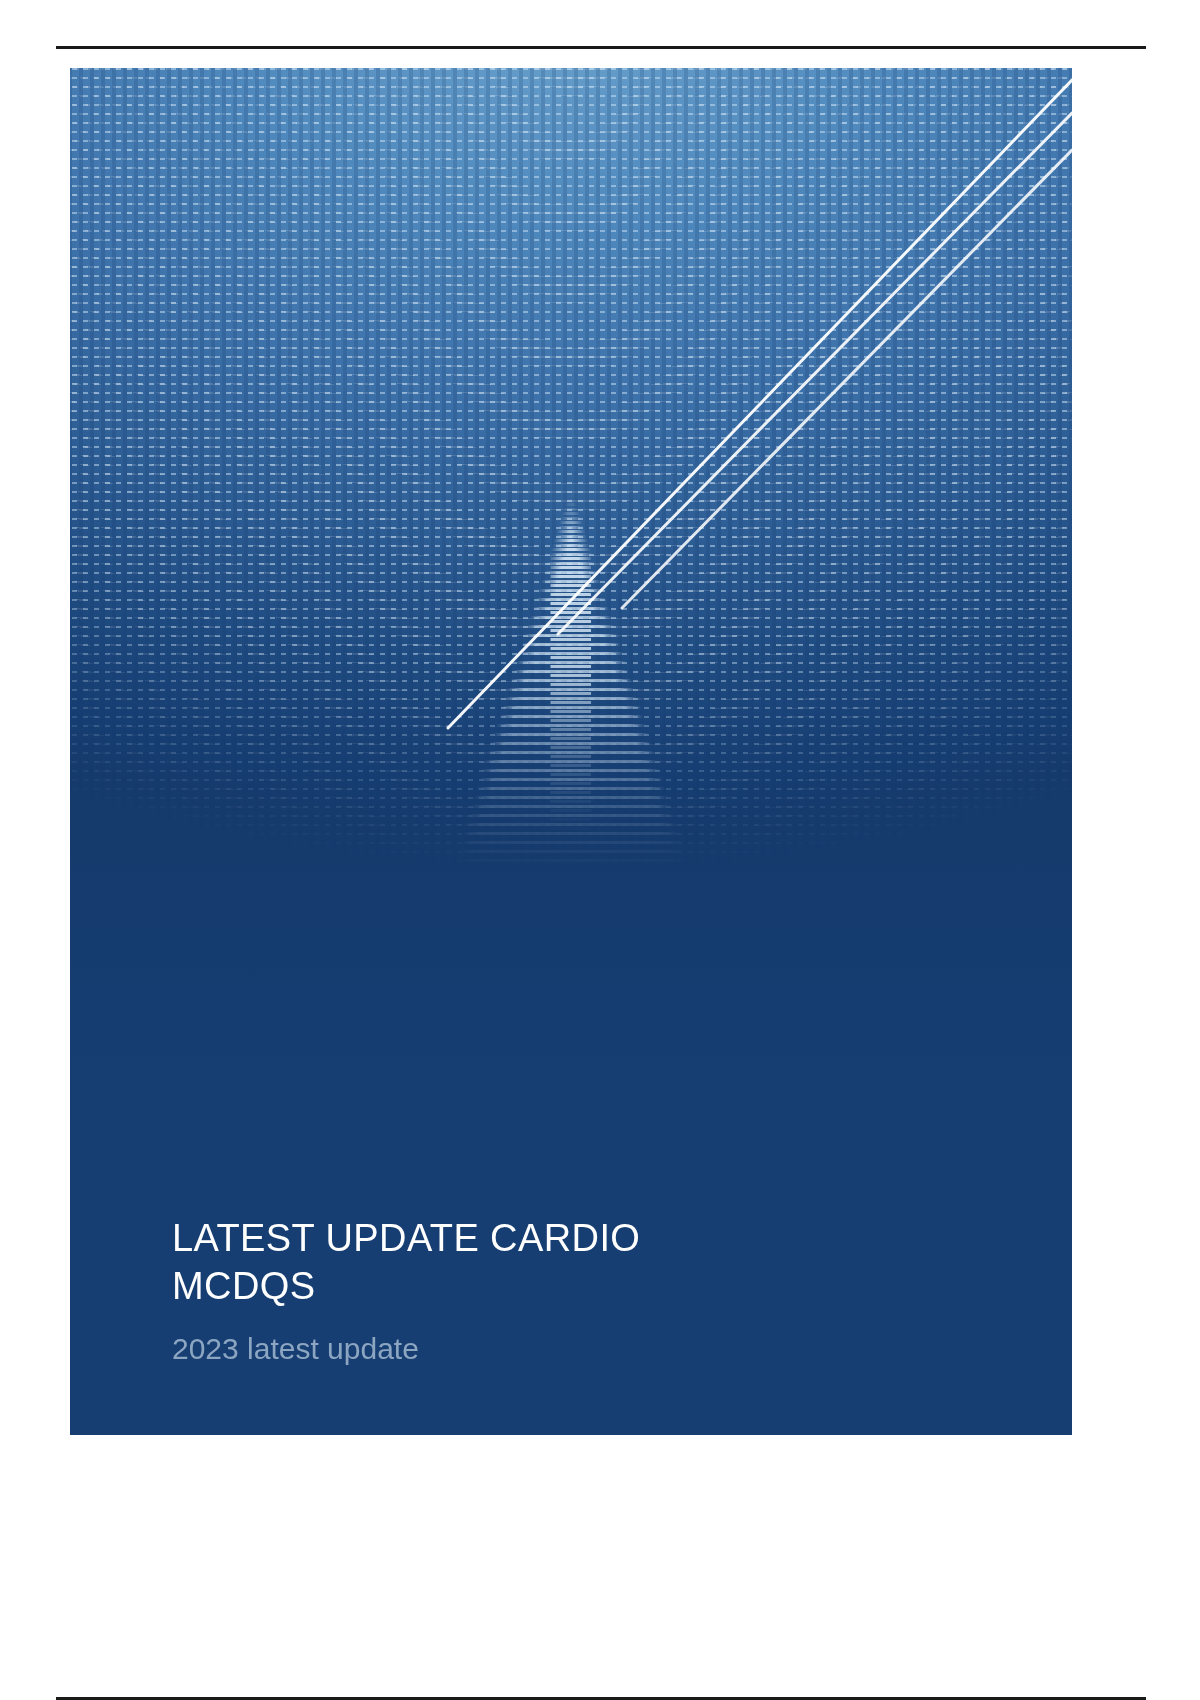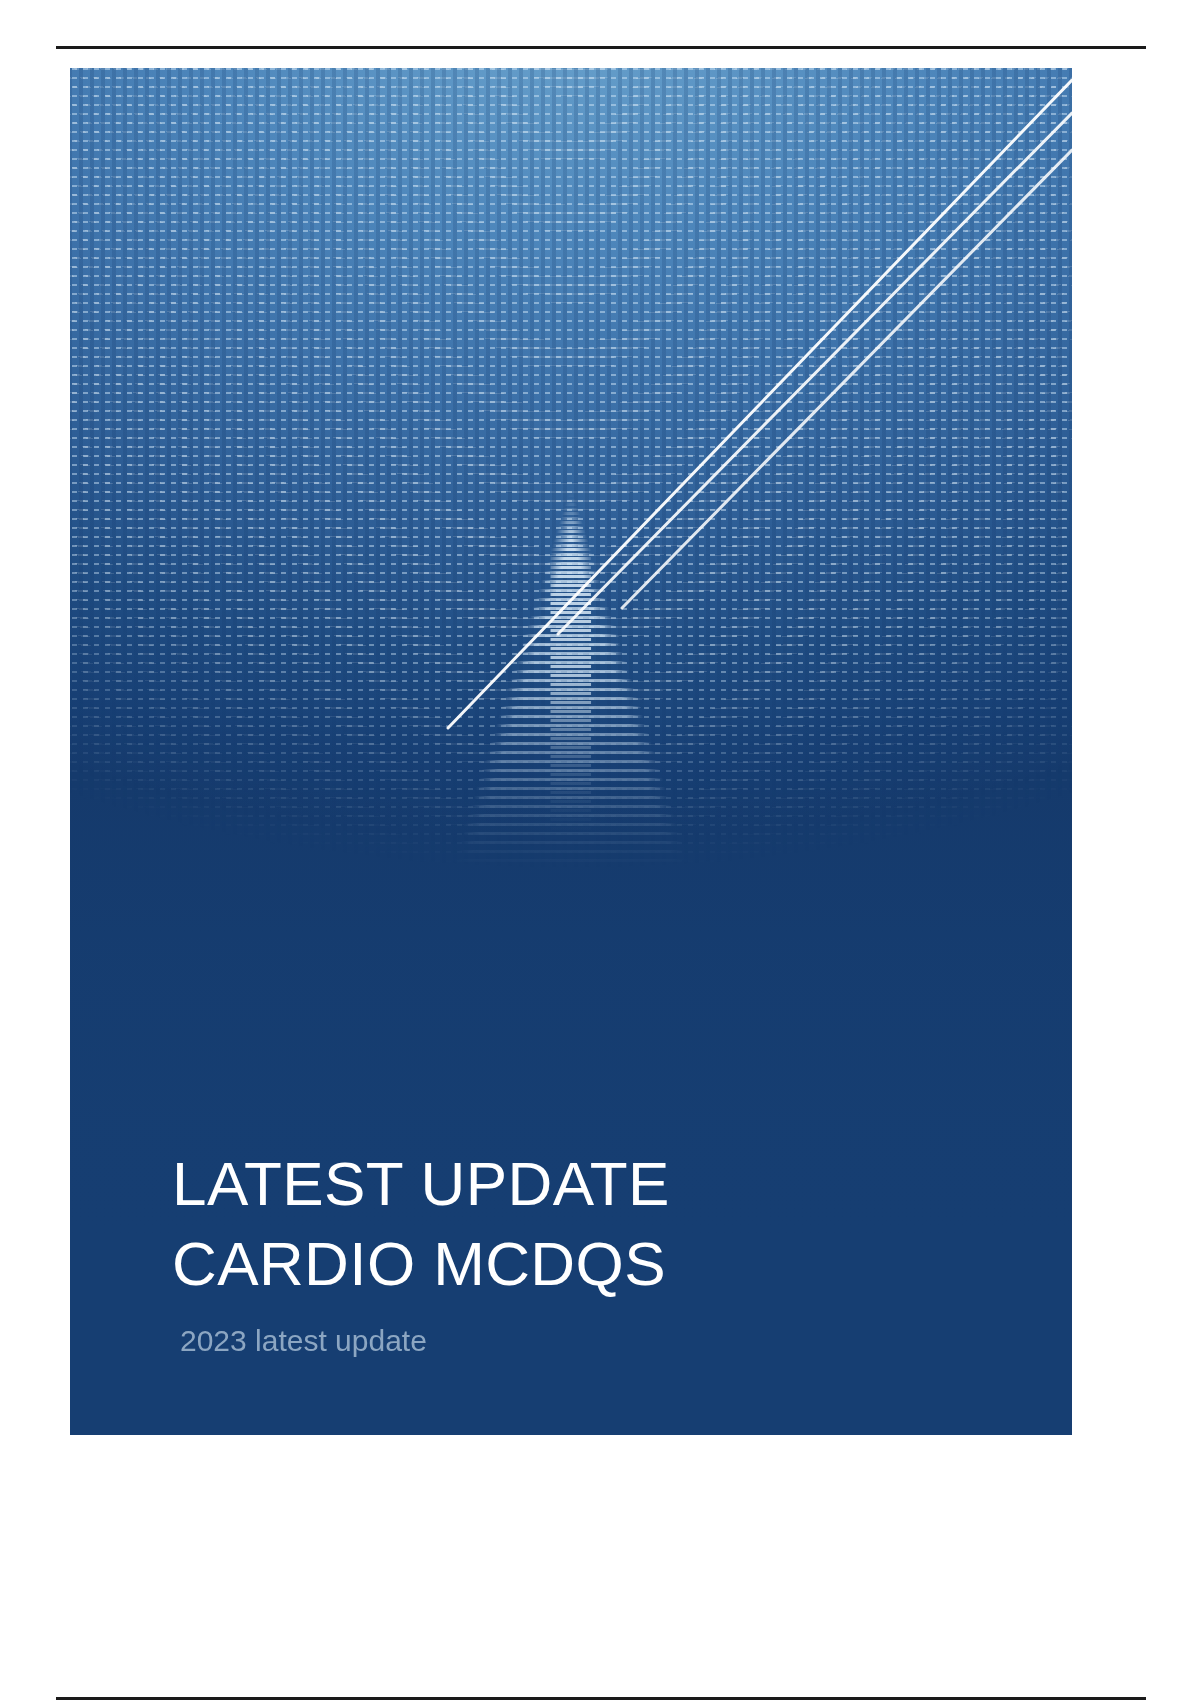--- a/index.html
+++ b/index.html
@@ -176,30 +176,30 @@
   
   .cover-text {
     position: absolute;
     left: 102px;
     bottom: 68px;
     width: 760px;
   }
   .cover-title {
     margin: 0 0 20px 0;
     font-family: "Liberation Sans", sans-serif;
-    font-size: 62px;
+    font-size: 38px;
     line-height: 1.28;
     font-weight: 400;
     letter-spacing: 0.4px;
     color: #ffffff;
     text-transform: uppercase;
     max-width: 600px;
   }
   .cover-subtitle {
-    margin: 8px;
+    margin: 0;
     font-family: "Liberation Sans", sans-serif;
     font-size: 30px;
     line-height: 1.2;
     font-weight: 400;
     color: #8ca6c2;
   }
 </style>
 </head>
 <body>
 

